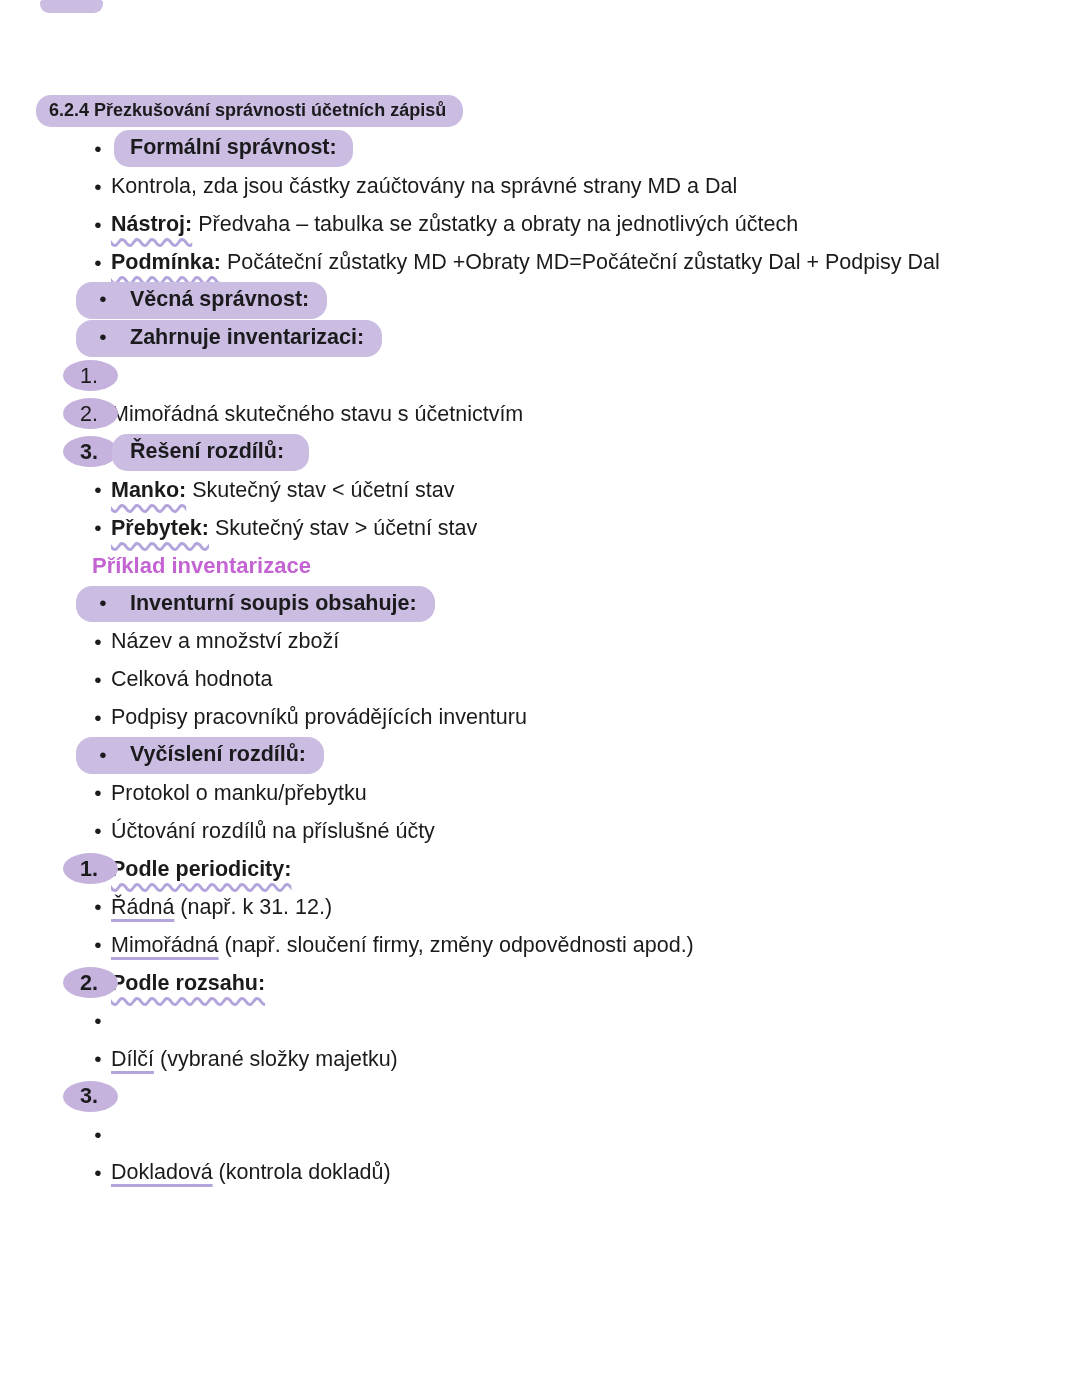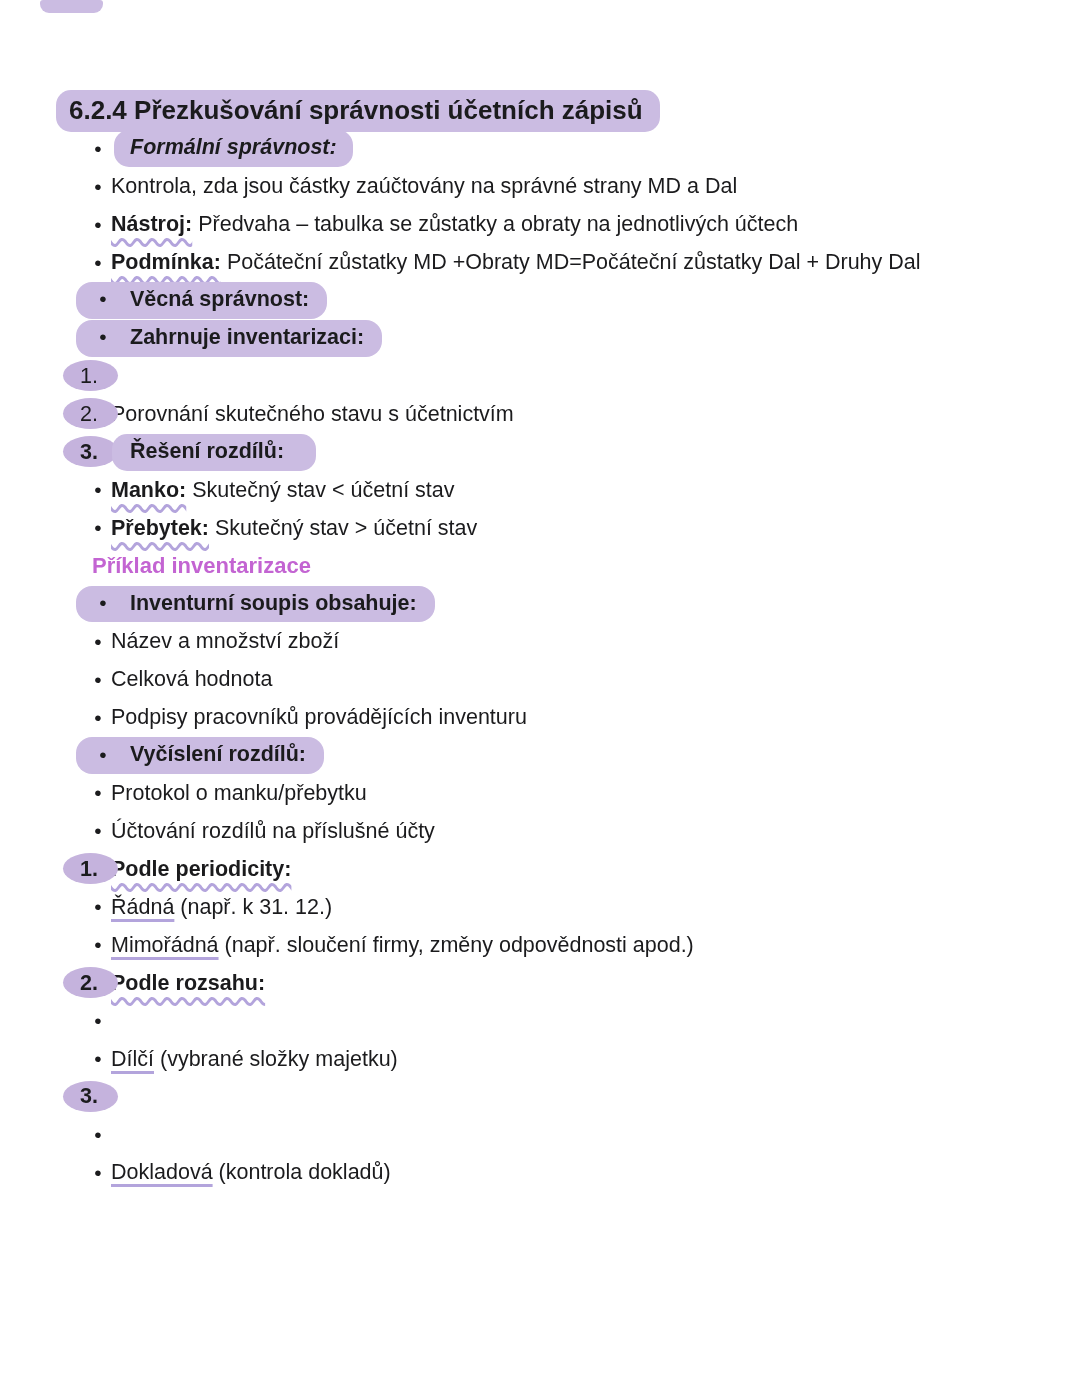--- a/index.html
+++ b/index.html
@@ -10,53 +10,53 @@
     width:1080px;height:1395px;background:#ffffff;overflow:hidden;position:relative;
     font-family:"Liberation Sans","DejaVu Sans",sans-serif;color:var(--tx);
   }
   .top-frag{
     position:absolute;top:0;left:40px;width:63px;height:13px;
     background:var(--hl);border-radius:3px 3px 9px 9px;
   }
   .doc{position:absolute;top:92px;left:0;right:0;}
   .row{height:37.93px;display:flex;align-items:center;position:relative;font-size:21.5px;line-height:1.25;white-space:nowrap;}
   .pill-title{
-    margin-left:56px;padding:4px 17px 6px 13px;font-weight:700;font-size:26px;
+    margin-left:36px;padding:4px 17px 6px 13px;font-weight:700;font-size:18px;
     background:var(--hl);border-radius:15px;
   }
   .pink{margin-left:92px;font-weight:700;font-size:22px;color:var(--pink);}
   .dot{position:absolute;left:89px;width:18px;text-align:center;font-size:21px;}
   .text{margin-left:111px;}
   .term-bold{font-weight:700;}
   .wavy{
     text-decoration-line:underline;text-decoration-style:wavy;
     text-decoration-color:var(--ul);text-decoration-thickness:2.5px;text-underline-offset:7px;
   }
   .uline{
     text-decoration-line:underline;text-decoration-style:solid;
     text-decoration-color:var(--ul);text-decoration-thickness:3px;text-underline-offset:4.5px;
   }
   .pill-out{
     margin-left:114px;background:var(--hl);border-radius:15px;
-    padding:4px 16px 6px 16px;font-weight:700;font-style:italic;
+    padding:4px 16px 6px 16px;font-weight:700;
   }
   .pill-in{
     margin-left:76px;background:var(--hl);border-radius:16px;
     padding:4px 18px 6px 0;display:inline-flex;align-items:center;font-weight:700;
   }
   .pill-in .dot-in{width:54px;text-align:center;font-weight:400;font-size:21px;}
   .num-bubble{
     position:absolute;left:63px;top:3px;width:55px;height:31px;
     background:var(--bub);border-radius:50%;
   }
   .num{position:absolute;left:80px;z-index:1;}
   .num.b{font-weight:700;}
   .pill-num{
     margin-left:112px;background:var(--hl);border-radius:15px;
-    padding:4px 32px 6px 18px;font-weight:700;z-index:1;
+    padding:4px 25px 6px 18px;font-weight:700;z-index:1;
   }
 </style>
 </head>
 <body>
 
 <div class="top-frag"></div>
 <div class="doc">
     <div class="row">
       <span class="pill-title">6.2.4 Přezkušování správnosti účetních zápisů</span>
     </div>
@@ -67,42 +67,42 @@
     <div class="row">
       <span class="dot">•</span>
       <div class="text">Kontrola, zda jsou částky zaúčtovány na správné strany MD a Dal</div>
     </div>
     <div class="row">
       <span class="dot">•</span>
       <div class="text"><span class="term-bold wavy">Nástroj:</span><span> Předvaha – tabulka se zůstatky a obraty na jednotlivých účtech</span></div>
     </div>
     <div class="row">
       <span class="dot">•</span>
-      <div class="text"><span class="term-bold wavy">Podmínka:</span><span> Počáteční zůstatky MD +Obraty MD=Počáteční zůstatky Dal + Druhy Dal</span></div>
+      <div class="text"><span class="term-bold wavy">Podmínka:</span><span> Počáteční zůstatky MD +Obraty MD=Počáteční zůstatky Dal + Podpisy Dal</span></div>
     </div>
     <div class="row">
       <span class="pill-in">
         <span class="dot-in">•</span>
         <span>Věcná správnost:</span>
       </span>
     </div>
     <div class="row">
       <span class="pill-in">
         <span class="dot-in">•</span>
         <span>Zahrnuje inventarizaci:</span>
       </span>
     </div>
     <div class="row">
       <span class="num-bubble"></span>
       <span class="num">1.</span>
     </div>
     <div class="row">
       <span class="num-bubble"></span>
       <span class="num">2.</span>
-      <div class="text">Porovnání skutečného stavu s účetnictvím</div>
+      <div class="text">Mimořádná skutečného stavu s účetnictvím</div>
     </div>
     <div class="row">
       <span class="num-bubble"></span>
       <span class="num b">3.</span>
       <span class="pill-num">Řešení rozdílů:</span>
     </div>
     <div class="row">
       <span class="dot">•</span>
       <div class="text"><span class="term-bold wavy">Manko:</span><span> Skutečný stav &lt; účetní stav</span></div>
     </div>

